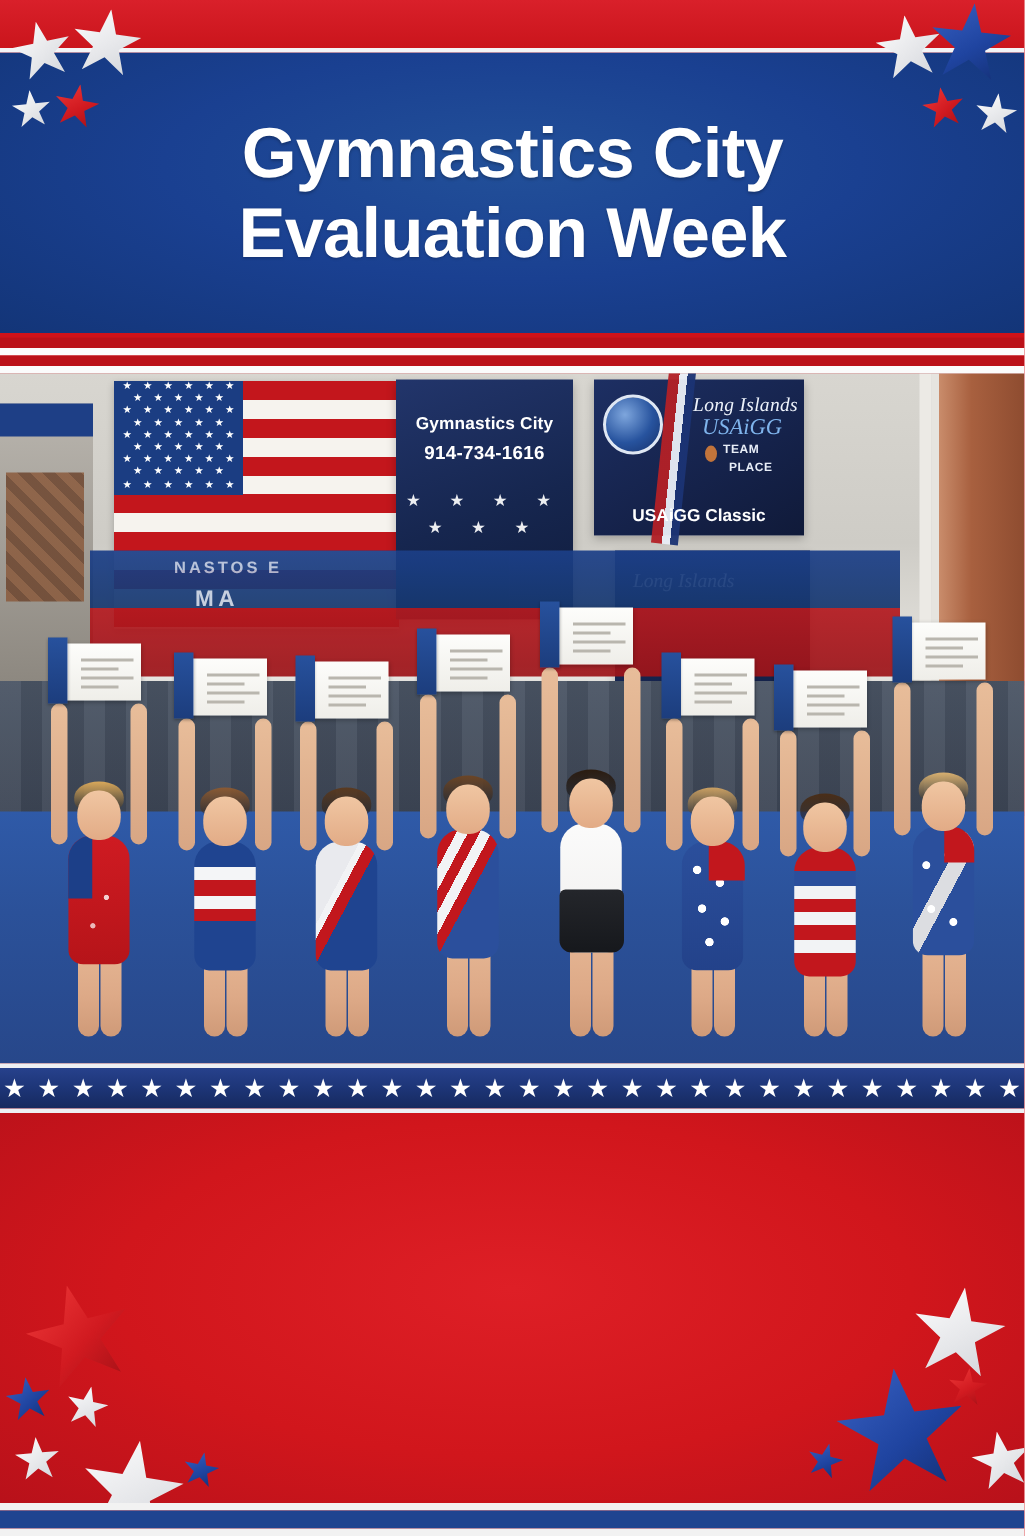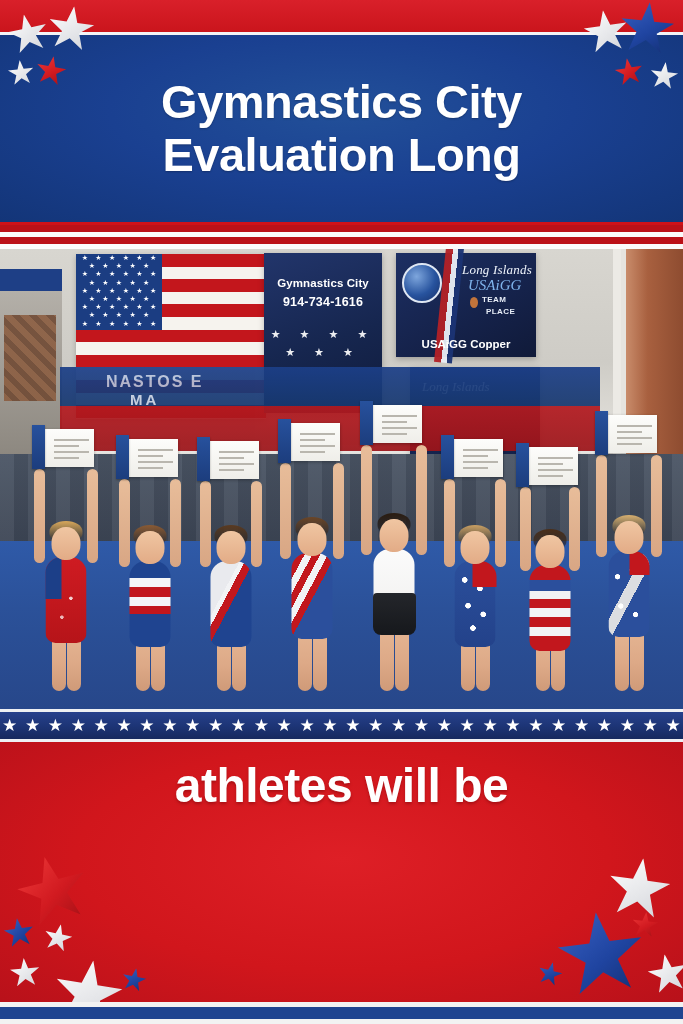--- a/index.html
+++ b/index.html
@@ -188,22 +188,22 @@
     color:#eef3fb; font-family:"Liberation Serif", serif;
     font-size:13px; font-style:italic;
   }
   
   .wall-band{
     position:absolute; left:60px; top:118px; width:540px; height:84px;
     background:linear-gradient(180deg,#1c3f88 0%,#17386f 46%,#b31a20 46%,#9c1419 100%);
     opacity:.93;
   }
   .wall-band .band-text{
-    position:absolute; left:46px; top:6px;
-    color:#e9eef7; font-size:16px; font-weight:bold; letter-spacing:2px;
+    position:absolute; left:56px; top:6px;
+    color:#e9eef7; font-size:11px; font-weight:bold; letter-spacing:2px;
     opacity:.75;
   }
   .wall-band .band-text2{
     position:absolute; left:70px; top:24px;
     color:#eef2f9; font-size:15px; font-weight:bold; letter-spacing:3px;
     opacity:.8;
   }
 
   
   .floor-dark{
@@ -389,21 +389,21 @@
 </style>
 </head>
 <body>
 
 <div id="poster">
 
   <div id="top-banner">
     <div class="red-cap"></div>
     <div id="top-blue-panel">
       <div class="title-line">Gymnastics City</div>
-      <div class="title-line">Evaluation Long</div>
+      <div class="title-line">Evaluation Week</div>
     </div>
     <div id="top-star-layer">
         <div class="star shadow white" style="left: 8px; top: 14px; width: 40px; height: 40px; transform: rotate(-12deg);"></div>
         <div class="star shadow white" style="left: 48px; top: 6px; width: 46px; height: 46px; transform: rotate(8deg);"></div>
         <div class="star shadow white" style="left: 8px; top: 60px; width: 26px; height: 26px; transform: rotate(-6deg);"></div>
         <div class="star shadow red" style="left: 36px; top: 56px; width: 30px; height: 30px; transform: rotate(10deg);"></div>
         <div class="star shadow white" style="left: 584px; top: 10px; width: 44px; height: 44px; transform: rotate(-8deg);"></div>
         <div class="star shadow blue" style="left: 620px; top: 2px; width: 54px; height: 54px; transform: rotate(6deg);"></div>
         <div class="star shadow red" style="left: 615px; top: 58px; width: 28px; height: 28px; transform: rotate(-9deg);"></div>
         <div class="star shadow white" style="left: 650px; top: 62px; width: 28px; height: 28px; transform: rotate(7deg);"></div>
@@ -505,21 +505,21 @@
     </div>
 
     <div class="li-banner">
       <div class="li-medal"></div>
       <div class="li-swoosh"></div>
       <div class="li-t1">Long Islands</div>
       <div class="li-t2">USAiGG</div>
       <div class="li-ring"></div>
       <div class="li-t3">TEAM</div>
       <div class="li-t3" style="top:54px;left:90px;">PLACE</div>
-      <div class="li-sub">USAiGG Copper</div>
+      <div class="li-sub">USAiGG Classic</div>
     </div>
 
     <div class="li-banner2">
       <div class="li2-t">Long Islands</div>
     </div>
 
     <div class="wall-band">
       <div class="band-text">NASTOS E</div>
       <div class="band-text2">MA</div>
     </div>
@@ -683,21 +683,20 @@
       <span class="bstar">★</span>
       <span class="bstar">★</span>
       <span class="bstar">★</span>
       <span class="bstar">★</span>
       <span class="bstar">★</span>
       <span class="bstar">★</span>
     </div>
 
   <div id="bottom-panel">
     <div id="bottom-text">
-      <div class="bline">athletes will be</div>
     </div>
     <div id="bottom-star-layer">
         <div class="star shadow red" style="left: 18px; top: 114px; width: 70px; height: 70px; transform: rotate(-14deg);"></div>
         <div class="star shadow white" style="left: 44px; top: 182px; width: 28px; height: 28px; transform: rotate(12deg);"></div>
         <div class="star shadow blue" style="left: 4px; top: 176px; width: 30px; height: 30px; transform: rotate(-8deg);"></div>
         <div class="star shadow white" style="left: 54px; top: 218px; width: 68px; height: 68px; transform: rotate(9deg);"></div>
         <div class="star shadow white" style="left: 10px; top: 216px; width: 30px; height: 30px; transform: rotate(-5deg);"></div>
         <div class="star shadow blue" style="left: 122px; top: 226px; width: 24px; height: 24px; transform: rotate(11deg);"></div>
         <div class="star shadow white" style="left: 608px; top: 116px; width: 62px; height: 62px; transform: rotate(8deg);"></div>
         <div class="star shadow blue" style="left: 558px; top: 170px; width: 86px; height: 86px; transform: rotate(-7deg);"></div>

